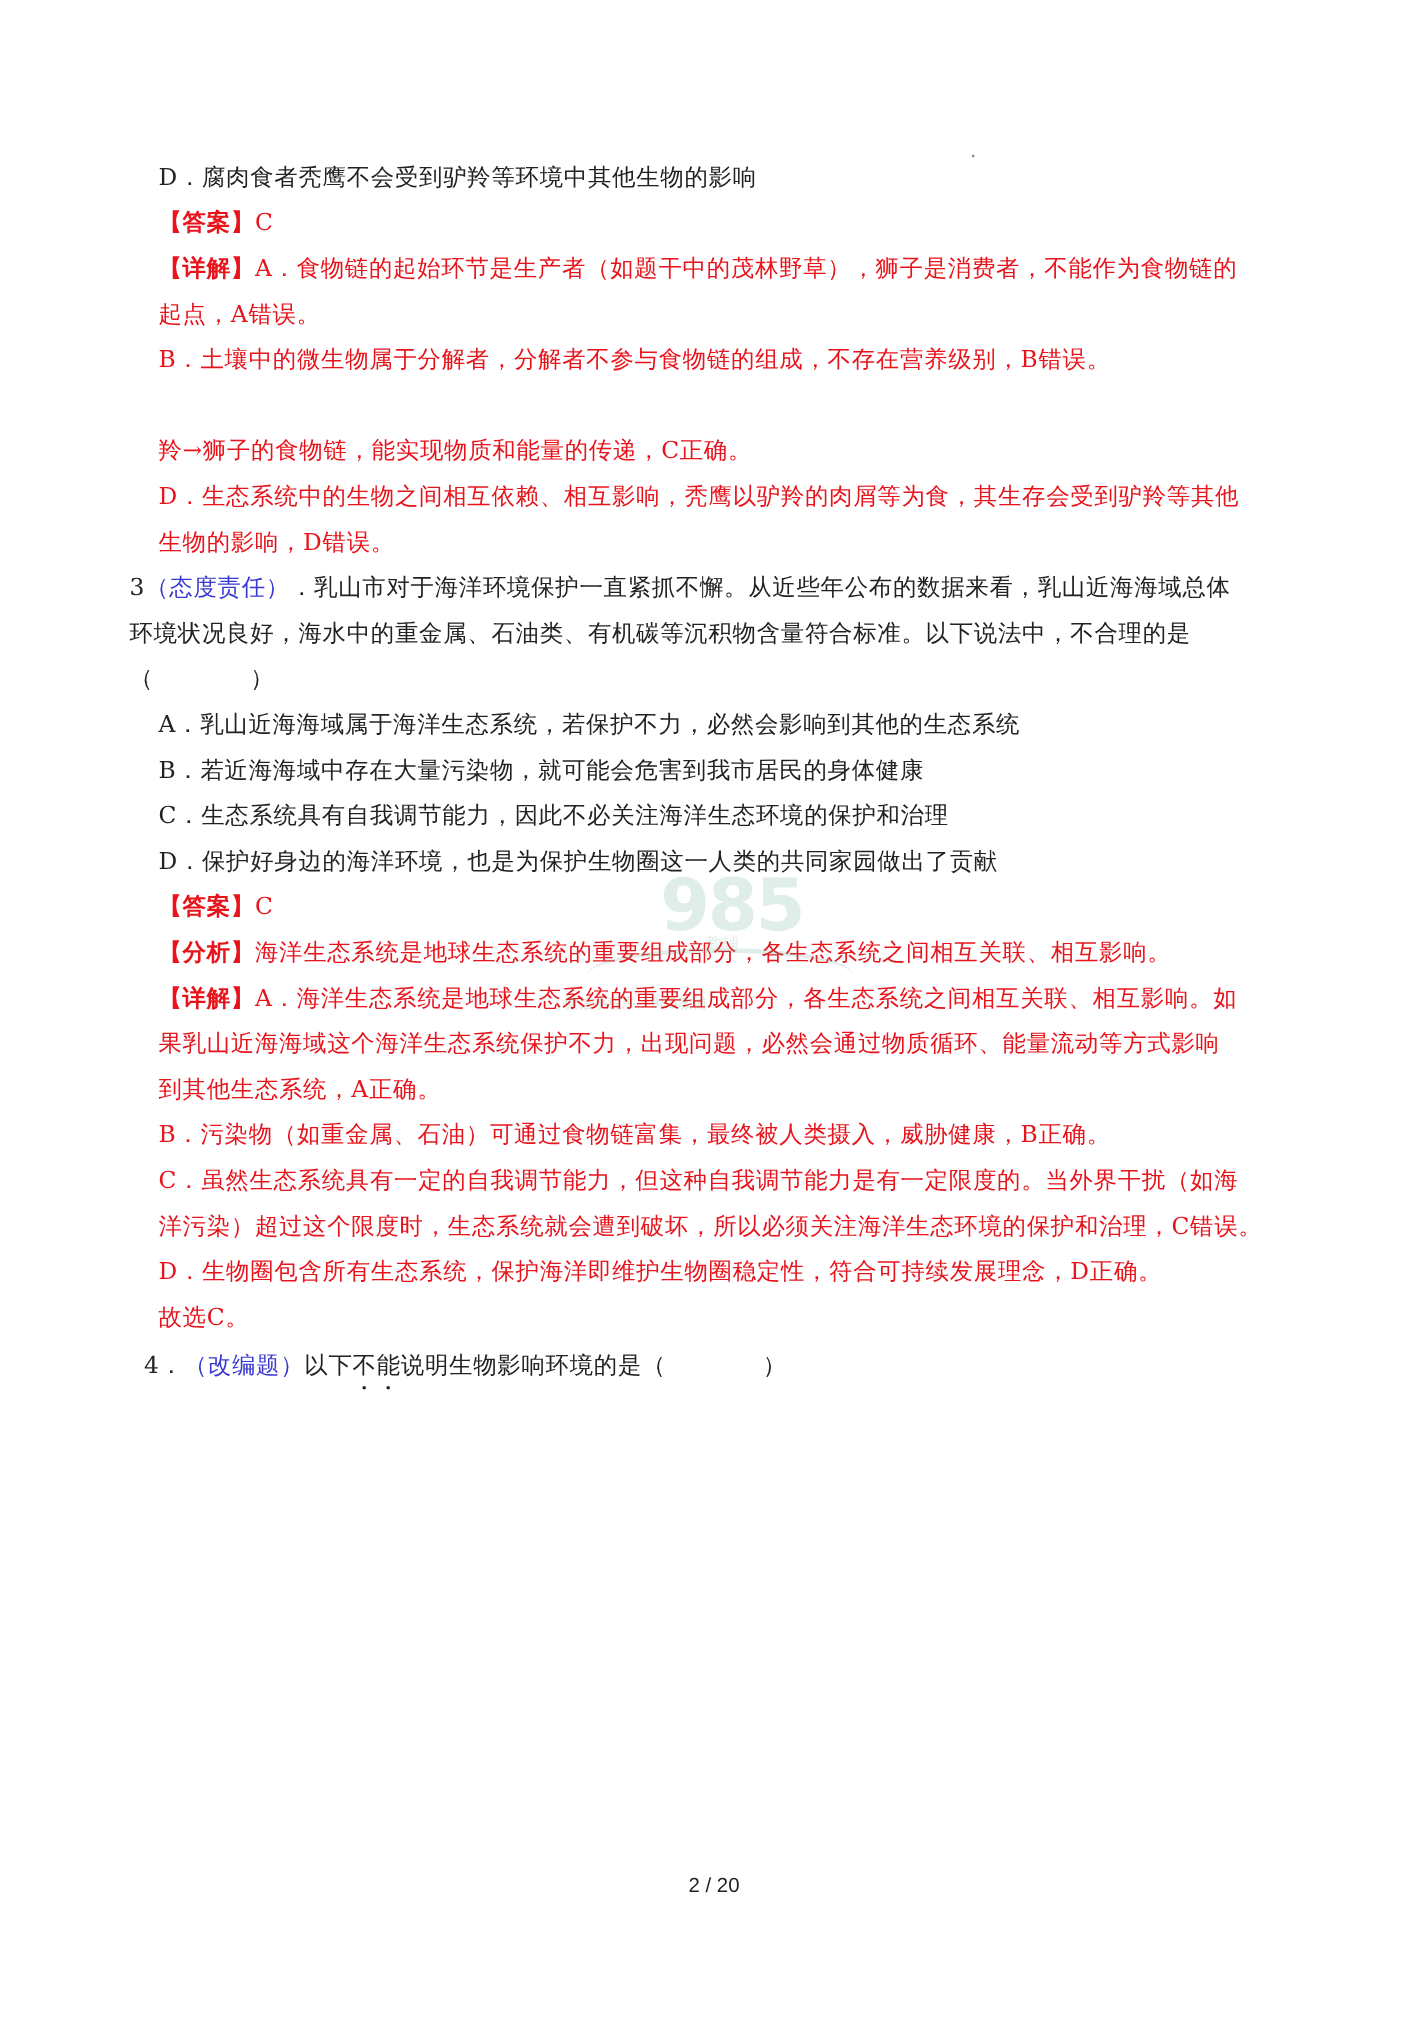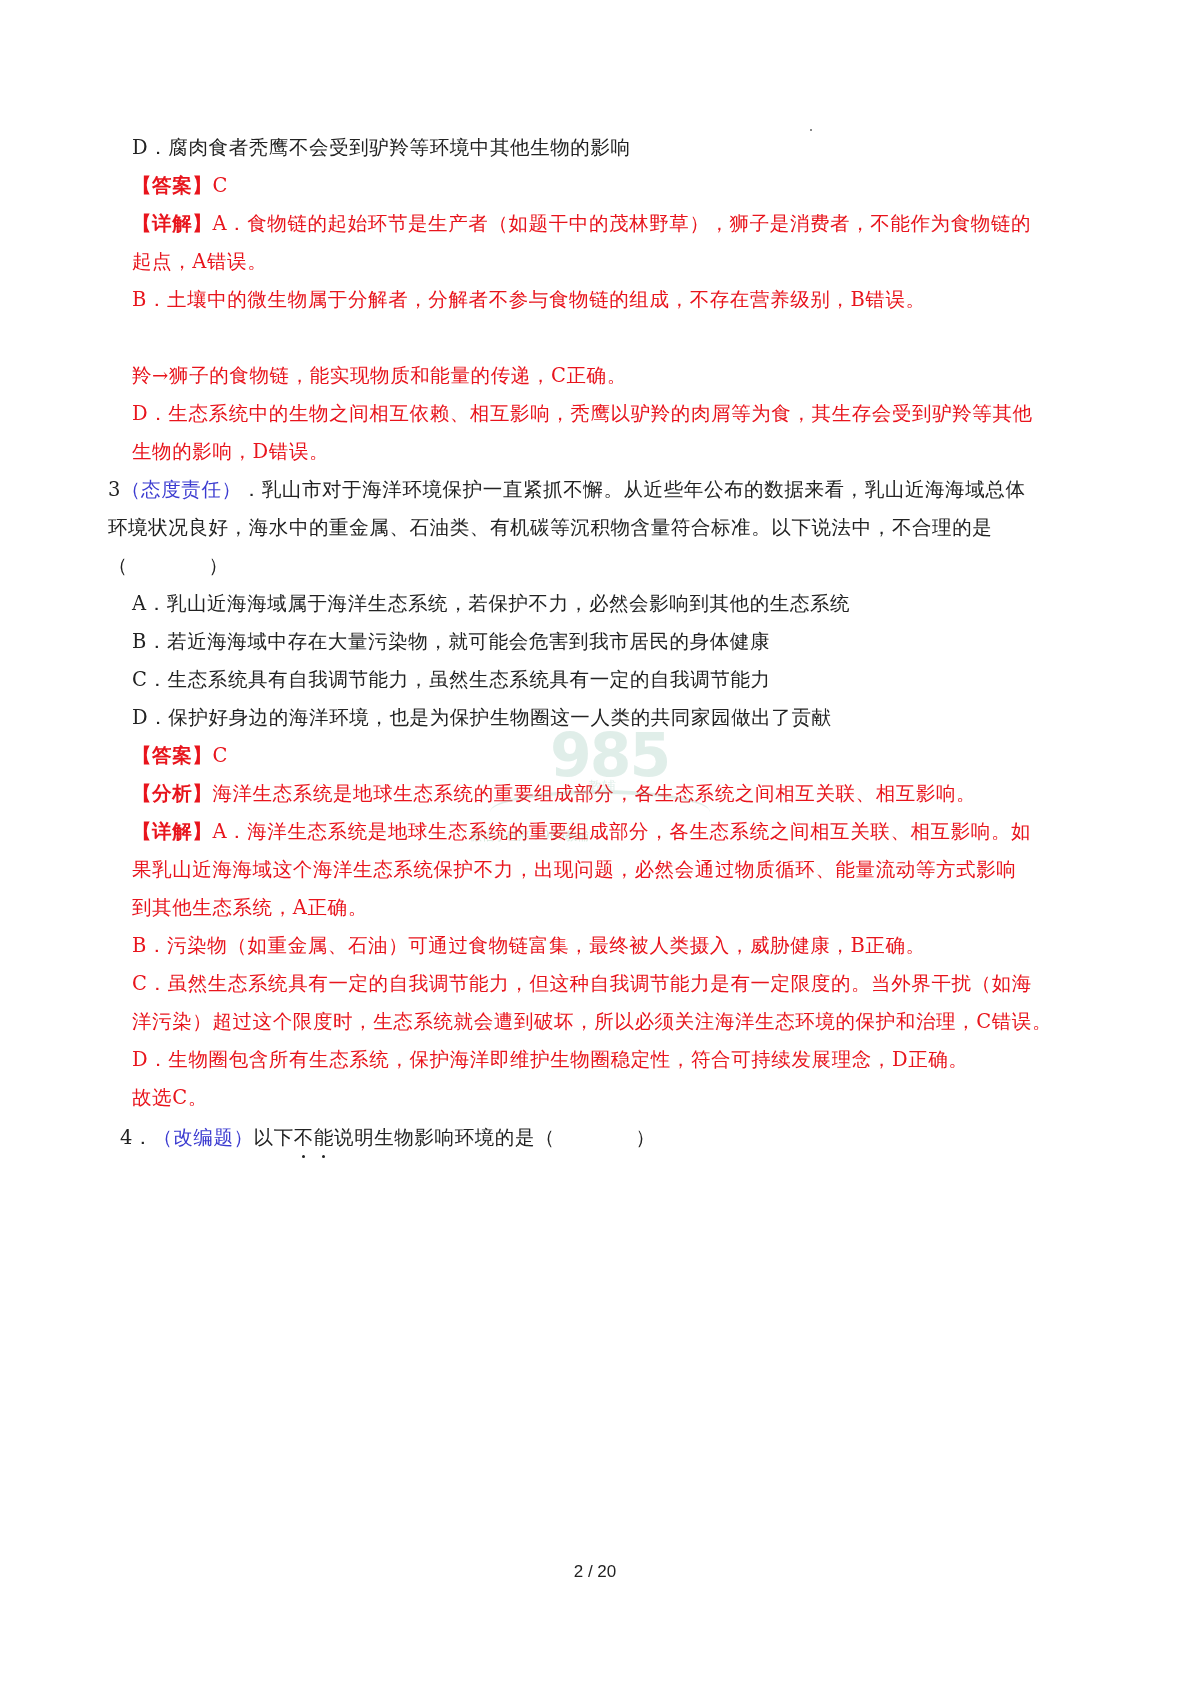--- a/index.html
+++ b/index.html
@@ -44,21 +44,21 @@
   <div class="line red" style="left:132px; top:439px;">生物的影响，D错误。</div>
 
   <div class="line" style="left:108px; top:477px;">
     <span>3</span><span class="blue">（态度责任）</span><span>．乳山市对于海洋环境保护一直紧抓不懈。从近些年公布的数据来看，乳山近海海域总体</span>
   </div>
   <div class="line" style="left:108px; top:515px;">环境状况良好，海水中的重金属、石油类、有机碳等沉积物含量符合标准。以下说法中，不合理的是</div>
   <div class="line" style="left:108px; top:553px;">（　　　　）</div>
 
   <div class="line" style="left:132px; top:591px;">A．乳山近海海域属于海洋生态系统，若保护不力，必然会影响到其他的生态系统</div>
   <div class="line" style="left:132px; top:629px;">B．若近海海域中存在大量污染物，就可能会危害到我市居民的身体健康</div>
-  <div class="line" style="left:132px; top:667px;">C．生态系统具有自我调节能力，虽然生态系统具有一定的自我调节能力</div>
+  <div class="line" style="left:132px; top:667px;">C．生态系统具有自我调节能力，因此不必关注海洋生态环境的保护和治理</div>
   <div class="line" style="left:132px; top:705px;">D．保护好身边的海洋环境，也是为保护生物圈这一人类的共同家园做出了贡献</div>
 
   <div class="line red" style="left:132px; top:743px;">
     <span class="bracket">【答案】</span><span>C</span>
   </div>
   <div class="line red" style="left:132px; top:781px;">
     <span class="bracket">【分析】</span><span>海洋生态系统是地球生态系统的重要组成部分，各生态系统之间相互关联、相互影响。</span>
   </div>
   <div class="line red" style="left:132px; top:857px;">果乳山近海海域这个海洋生态系统保护不力，出现问题，必然会通过物质循环、能量流动等方式影响</div>
   <div class="line red" style="left:132px; top:819px;">

